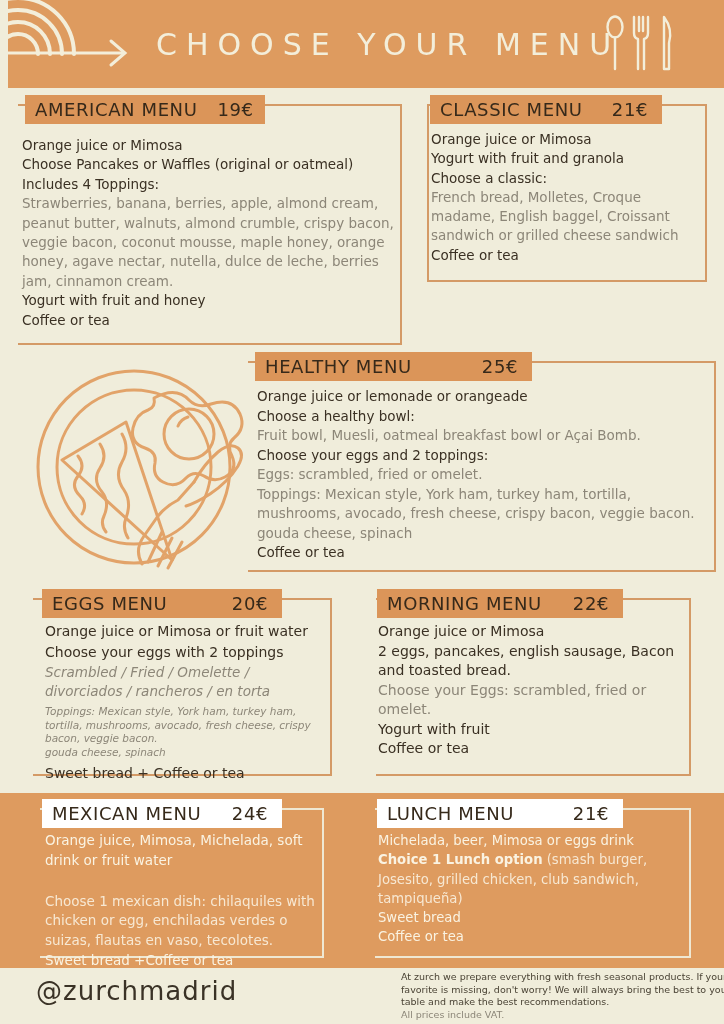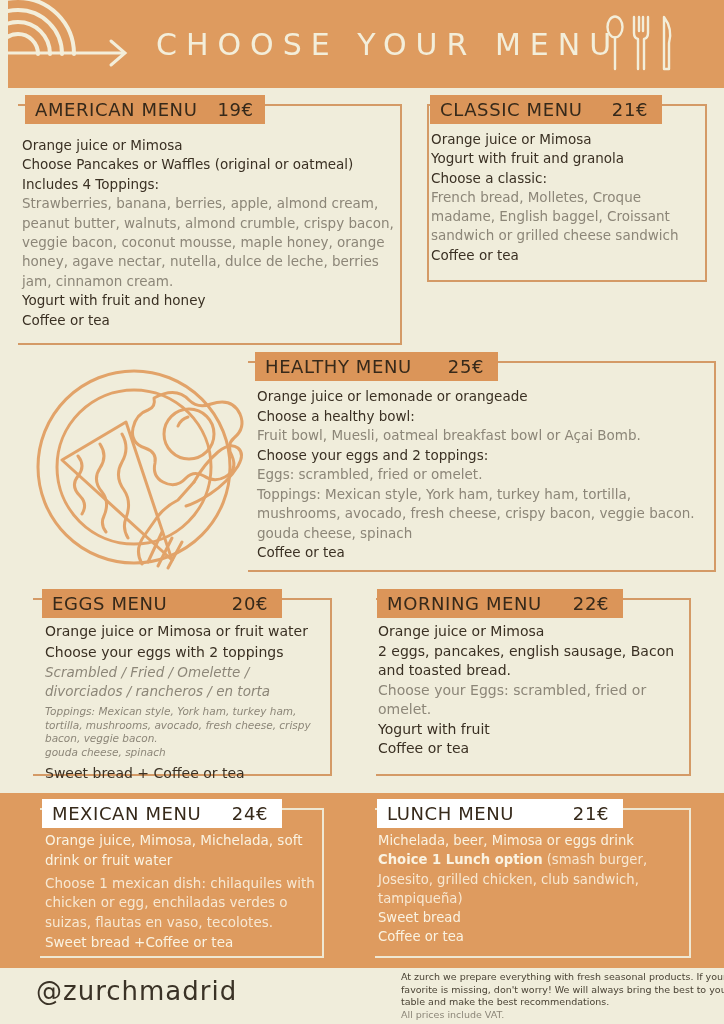--- a/index.html
+++ b/index.html
@@ -41,21 +41,21 @@
   .lt{color:#FAF3E2;font-weight:500;}          
   .ltm{color:rgba(250,243,226,0.88);}          
   .american-text{left:22px;top:136px;width:376px;font-size:13.5px;line-height:19.4px;}
   .classic-text{left:431px;top:130px;width:274px;font-size:13.5px;line-height:19.3px;}
   .healthy-text{left:257px;top:387px;width:460px;font-size:13.5px;line-height:19.5px;}
   .eggs-text{left:45px;top:621px;width:288px;font-size:14px;line-height:21px;}
   .eggs-text .mi{font-size:13.5px;line-height:19px;width:262px;font-style:italic;}
   .eggs-text .gap{margin-top:4px;}
   .morning-text{left:378px;top:622px;width:305px;font-size:14px;line-height:19.5px;}
   .mexican-text{left:45px;top:831px;width:292px;font-size:13.5px;line-height:19.8px;}
-  .mexican-text .gap{margin-top:3px;}
+  .mexican-text .gap{margin-top:21px;}
   .lunch-text{left:378px;top:831px;width:316px;font-size:13.2px;line-height:19.3px;}
   .lunch-text b{font-weight:600;color:#FAF3E2;}
   
   .handle{
     position:absolute;left:36px;top:976px;
     font-size:26px;letter-spacing:1px;color:#3A3226;text-align:center;
   }
   .fineprint{
     position:absolute;left:401px;top:971px;width:332px;
     font-size:9.5px;line-height:12.6px;color:#4A4335;
@@ -117,21 +117,21 @@
   </div>
   <div class="cardtext classic-text">
     <p class="s">Orange juice or Mimosa</p>
     <p class="s">Yogurt with fruit and granola</p>
     <p class="s">Choose a classic:</p>
     <p class="m">French bread, Molletes, Croque madame, English baggel, Croissant sandwich or grilled cheese sandwich</p>
     <p class="s">Coffee or tea</p>
   </div>
 
   <div class="frame" style="left:248px;top:361px;width:466px;height:207px;"></div>
-  <div class="titlebar" style="left:255px;top:352px;width:243px;">
+  <div class="titlebar" style="left:255px;top:352px;width:277px;">
     <span>HEALTHY MENU</span>
     <span>25€</span>
   </div>
   <div class="cardtext healthy-text">
     <p class="s">Orange juice or lemonade or orangeade</p>
     <p class="s">Choose a healthy bowl:</p>
     <p class="m">Fruit bowl, Muesli, oatmeal breakfast bowl or Açai Bomb.</p>
     <p class="s">Choose your eggs and 2 toppings:</p>
     <p class="m">Eggs: scrambled, fried or omelet.</p>
     <p class="m">Toppings: Mexican style, York ham, turkey ham, tortilla, mushrooms, avocado, fresh cheese, crispy bacon, veggie bacon. gouda cheese, spinach</p>

